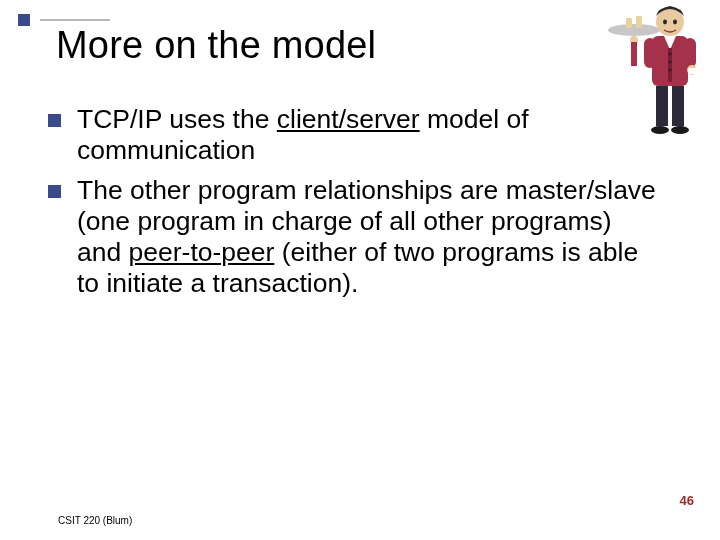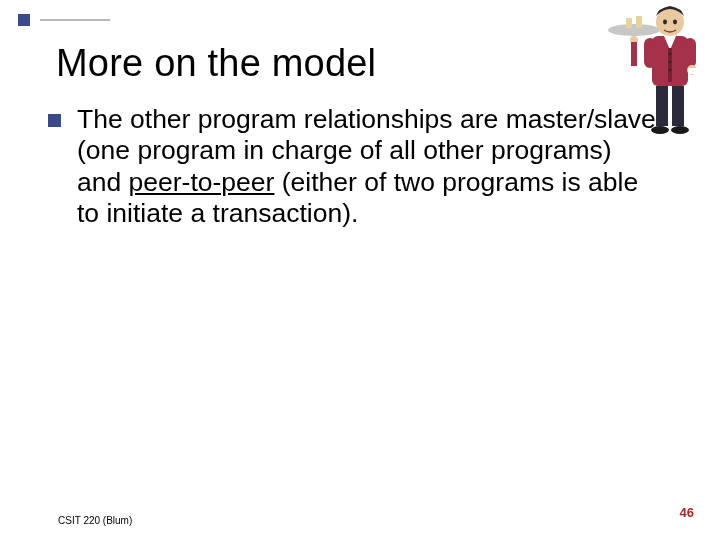--- a/index.html
+++ b/index.html
@@ -23,21 +23,21 @@
     background: #3a4a8a;
   }
   .decor-top .line {
     position: absolute;
     top: 5px; left: 22px;
     width: 70px; height: 2px;
     background: #b8b8b8;
   }
   .title {
     position: absolute;
-    top: 42px; left: 56px;
+    top: 24px; left: 56px;
     font-size: 38px;
     font-weight: 400;
     letter-spacing: 0.2px;
   }
   .content {
     position: absolute;
     top: 104px;
     left: 48px;
     width: 612px;
   }
@@ -78,21 +78,21 @@
   .underline { text-decoration: underline; }
   .italic { }
   .footer-left {
     position: absolute;
     bottom: 14px; left: 58px;
     font-size: 10px;
     color: #000;
   }
   .footer-right {
     position: absolute;
-    bottom: 20px; right: 26px;
+    bottom: 32px; right: 26px;
     font-size: 13px;
     font-weight: 700;
     color: #a12a2a;
     text-align: center;
   }
   .waiter {
     position: absolute;
     top: 0px; right: 6px;
     width: 110px; height: 140px;
   }
@@ -129,20 +129,26 @@
   <circle cx="88" cy="70" r="5" fill="#e8c9a0"></circle>
   <rect x="84" y="68" width="12" height="6" rx="2" fill="#fff"></rect>
   <rect x="52" y="86" width="12" height="40" fill="#2a2a3a"></rect>
   <rect x="68" y="86" width="12" height="40" fill="#2a2a3a"></rect>
   <ellipse cx="56" cy="130" rx="9" ry="4" fill="#1a1a1a"></ellipse>
   <ellipse cx="76" cy="130" rx="9" ry="4" fill="#1a1a1a"></ellipse>
 </svg>
 
 <div class="content">
 
+  <div class="lvl1">
+    <div class="bullet-sq"></div>
+    <div class="txt">
+      <span>TCP/IP uses the </span><span class="underline">client/server</span><span> model of communication</span>
+    </div>
+  </div>
 
 
   <div class="lvl1">
     <div class="bullet-sq"></div>
     <div class="txt">
       <span>The other program relationships are </span><span class="italic">master/slave (</span><span>one program in charge of all other programs) and </span><span class="italic underline">peer-to-peer</span><span> (either of two programs is able to initiate a transaction).</span>
     </div>
   </div>
 
 </div>

